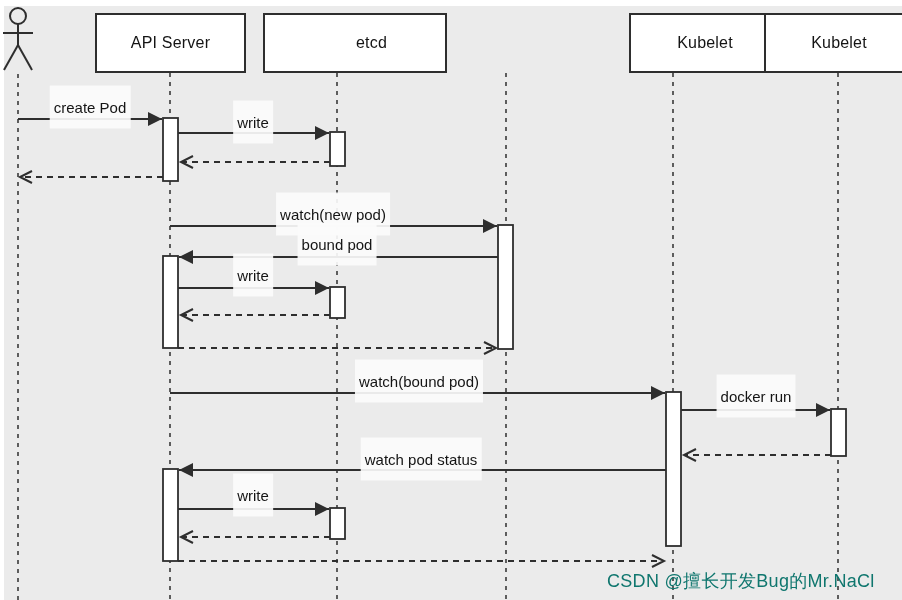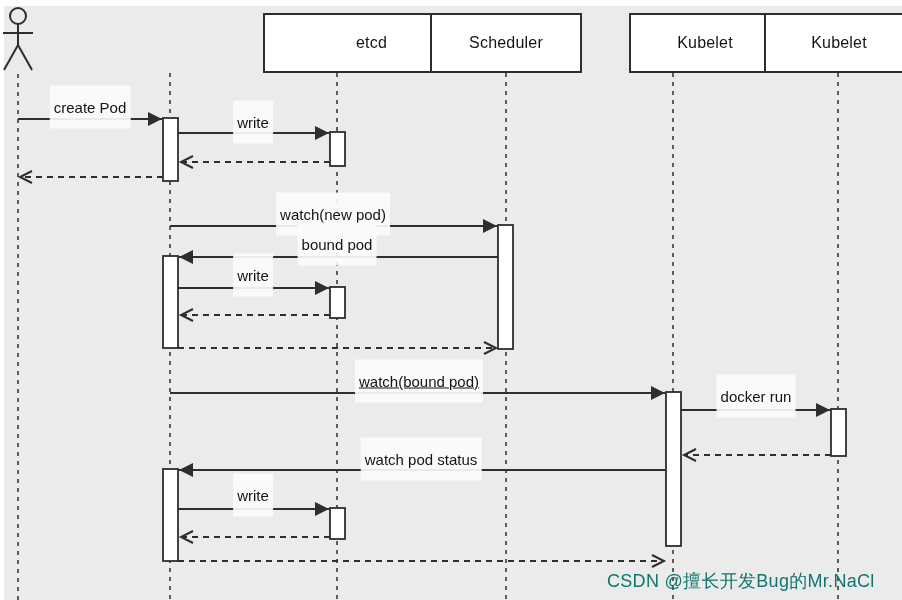--- a/index.html
+++ b/index.html
@@ -125,37 +125,37 @@
       <line x1="330" y1="162" x2="181" y2="162" marker-end="url(#arrow-open)"></line>
       <line x1="163" y1="177" x2="20" y2="177" marker-end="url(#arrow-open)"></line>
       <line x1="330" y1="315" x2="181" y2="315" marker-end="url(#arrow-open)"></line>
       <line x1="178" y1="348" x2="496" y2="348" marker-end="url(#arrow-open)"></line>
       <line x1="831" y1="455" x2="684" y2="455" marker-end="url(#arrow-open)"></line>
       <line x1="330" y1="537" x2="181" y2="537" marker-end="url(#arrow-open)"></line>
       <line x1="178" y1="561" x2="664" y2="561" marker-end="url(#arrow-open)"></line>
     </g>
   </svg>
 
+  <div class="pbox" style="left:95px;  width:147px;">
+    <span>API Server</span>
+  </div>
   <div class="pbox" style="left:263px; width:147px;padding-left:33px;">
     <span>etcd</span>
-  </div>
-  <div class="pbox" style="left:430px; width:148px;">
-    <span>Scheduler</span>
   </div>
   <div class="pbox" style="left:597px; width:148px;margin-left:32px;">
     <span>Kubelet</span>
   </div>
   <div class="pbox" style="left:764px; width:146px;">
     <span>Kubelet</span>
   </div>
 
   <div class="msg-label" style="left:90px;  top:107px;">create Pod</div>
   <div class="msg-label" style="left:253px; top:122px;">write</div>
   <div class="msg-label" style="left:333px; top:214px;">watch(new pod)</div>
   <div class="msg-label" style="left:337px; top:244px;">bound pod</div>
   <div class="msg-label" style="left:253px; top:275px;">write</div>
-  <div class="msg-label" style="left:419px; top:381px;text-decoration:underline;">watch(bound pod)</div>
+  <div class="msg-label" style="left:419px; top:381px;">watch(bound pod)</div>
   <div class="msg-label" style="left:756px; top:396px;">docker run</div>
   <div class="msg-label" style="left:421px; top:459px;">watch pod status</div>
   <div class="msg-label" style="left:253px; top:495px;">write</div>
 
   <div class="watermark">CSDN @擅长开发Bug的Mr.NaCl</div>
 </div>
 
 </body></html>

